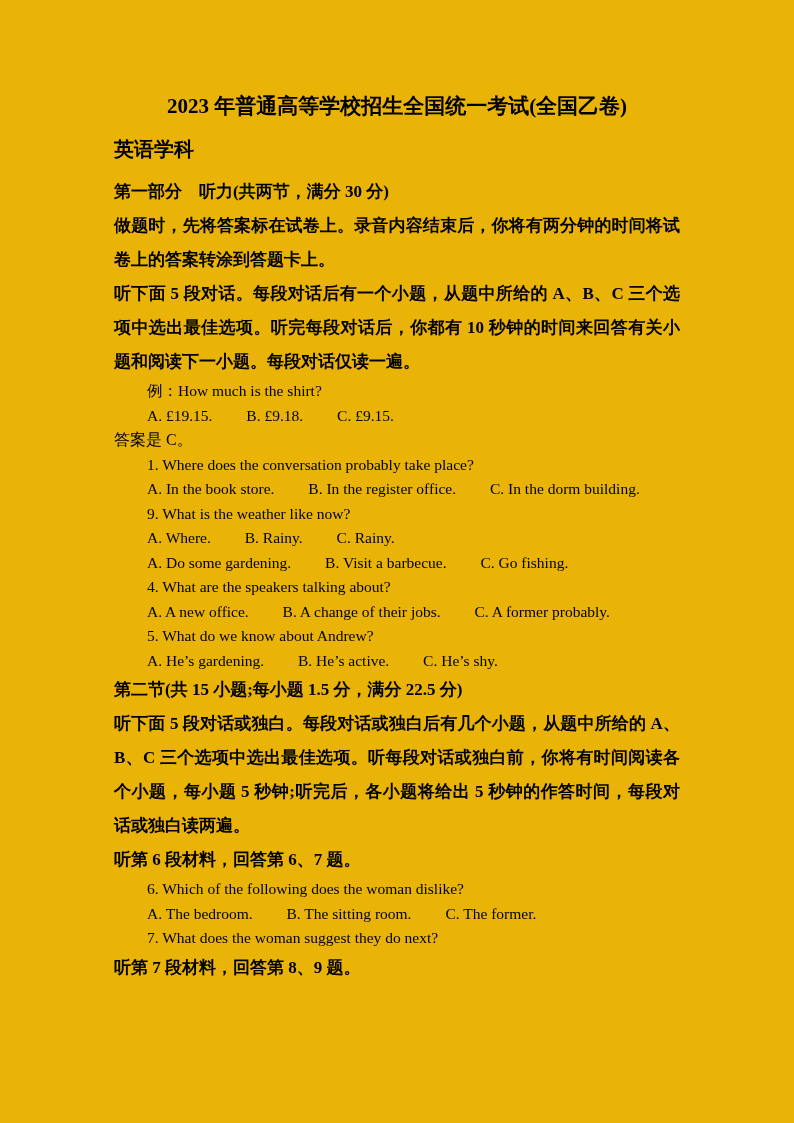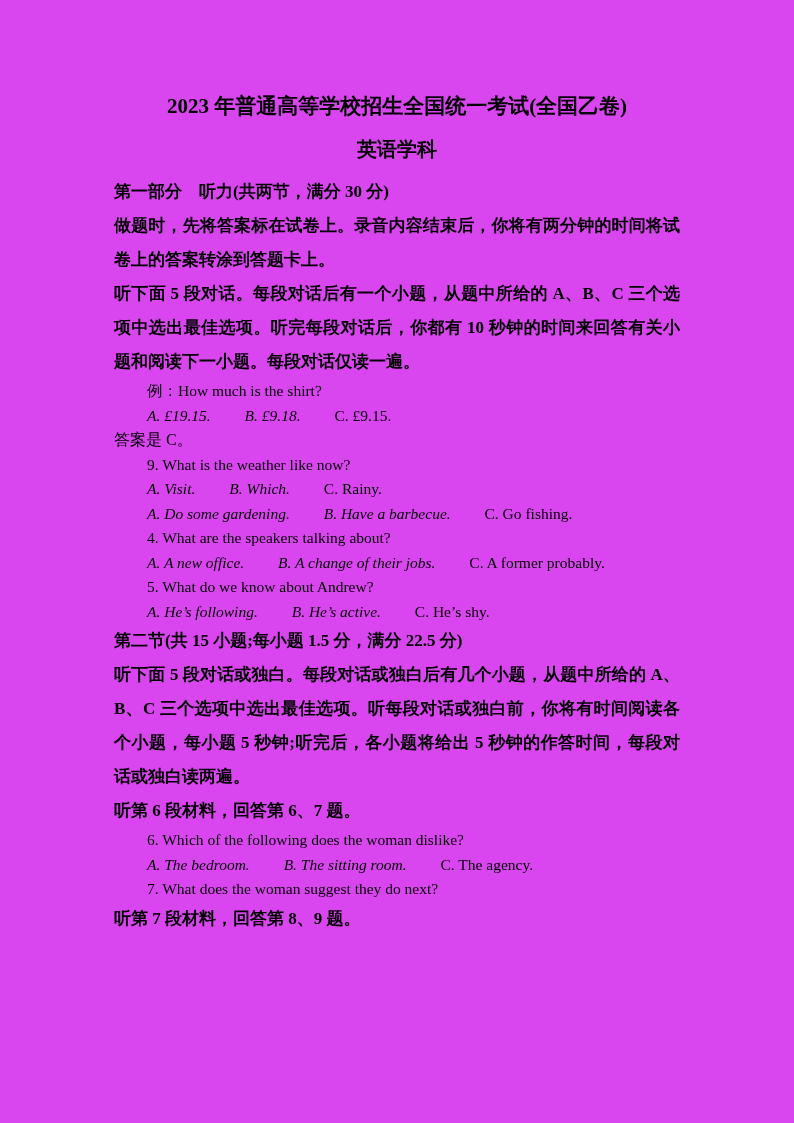--- a/index.html
+++ b/index.html
@@ -5,38 +5,37 @@
   html, body {
     margin: 0;
     padding: 0;
     background: #ffffff;
   }
   .page {
     position: relative;
     width: 794px;
     height: 1123px;
     box-sizing: border-box;
-    background: #d946ef;
+    background: #eab308;
     color: #000000;
     padding: 92px 114px 0 114px;
     font-family: "Liberation Serif", "DejaVu Serif", serif;
     overflow: hidden;
   }
   .doc-title {
     font-size: 21px;
     line-height: 28px;
     font-weight: bold;
     text-align: center;
     margin: 0 0 15px 0;
   }
   .doc-subtitle {
     font-size: 20px;
     line-height: 28px;
     font-weight: bold;
-    text-align: center;
     margin: 0 0 12px 0;
   }
   p { margin: 0; }
   .cn {
     font-size: 17px;
     line-height: 34px;
     font-weight: bold;
     text-align: justify;
   }
   .en {
@@ -45,21 +44,20 @@
     font-weight: normal;
     margin-left: 33px;
   }
   .cn-normal {
     font-size: 16px;
     line-height: 24.5px;
     font-weight: normal;
   }
   .opts .opt:not(:last-child) {
     margin-right: 30px;
-    font-style: italic;
   }
 </style>
 </head>
 <body>
 
 <div class="page">
 
   <h1 class="doc-title">2023 年普通高等学校招生全国统一考试(全国乙卷)</h1>
   <h2 class="doc-subtitle">英语学科</h2>
 
@@ -71,67 +69,75 @@
   <div>
     <p class="en">例：How much is the shirt?</p>
     <p class="en opts">
       <span class="opt">A. £19.15.</span>
       <span class="opt">B. £9.18.</span>
       <span class="opt">C. £9.15.</span>
     </p>
     <p class="cn-normal">答案是 C。</p>
   </div>
 
+  <div>
+    <p class="en">1. Where does the conversation probably take place?</p>
+    <p class="en opts">
+      <span class="opt">A. In the book store.</span>
+      <span class="opt">B. In the register office.</span>
+      <span class="opt">C. In the dorm building.</span>
+    </p>
+  </div>
 
   <div>
     <p class="en">9. What is the weather like now?</p>
     <p class="en opts">
-      <span class="opt">A. Visit.</span>
-      <span class="opt">B. Which.</span>
+      <span class="opt">A. Where.</span>
+      <span class="opt">B. Rainy.</span>
       <span class="opt">C. Rainy.</span>
     </p>
   </div>
 
   <div>
     <p class="en opts">
       <span class="opt">A. Do some gardening.</span>
-      <span class="opt">B. Have a barbecue.</span>
+      <span class="opt">B. Visit a barbecue.</span>
       <span class="opt">C. Go fishing.</span>
     </p>
   </div>
 
   <div>
     <p class="en">4. What are the speakers talking about?</p>
     <p class="en opts">
       <span class="opt">A. A new office.</span>
       <span class="opt">B. A change of their jobs.</span>
       <span class="opt">C. A former probably.</span>
     </p>
   </div>
 
   <div>
     <p class="en">5. What do we know about Andrew?</p>
     <p class="en opts">
-      <span class="opt">A. He’s following.</span>
+      <span class="opt">A. He’s gardening.</span>
       <span class="opt">B. He’s active.</span>
       <span class="opt">C. He’s shy.</span>
     </p>
   </div>
 
   <p class="cn">第二节(共 15 小题;每小题 1.5 分，满分 22.5 分)</p>
   <p class="cn">听下面 5 段对话或独白。每段对话或独白后有几个小题，从题中所给的 A、B、C 三个选项中选出最佳选项。听每段对话或独白前，你将有时间阅读各个小题，每小题 5 秒钟;听完后，各小题将给出 5 秒钟的作答时间，每段对话或独白读两遍。</p>
 
   <p class="cn">听第 6 段材料，回答第 6、7 题。</p>
 
   <div>
     <p class="en">6. Which of the following does the woman dislike?</p>
     <p class="en opts">
       <span class="opt">A. The bedroom.</span>
       <span class="opt">B. The sitting room.</span>
-      <span class="opt">C. The agency.</span>
+      <span class="opt">C. The former.</span>
     </p>
   </div>
 
   <div>
     <p class="en">7. What does the woman suggest they do next?</p>
   </div>
 
   <p class="cn">听第 7 段材料，回答第 8、9 题。</p>
 
 </div>

